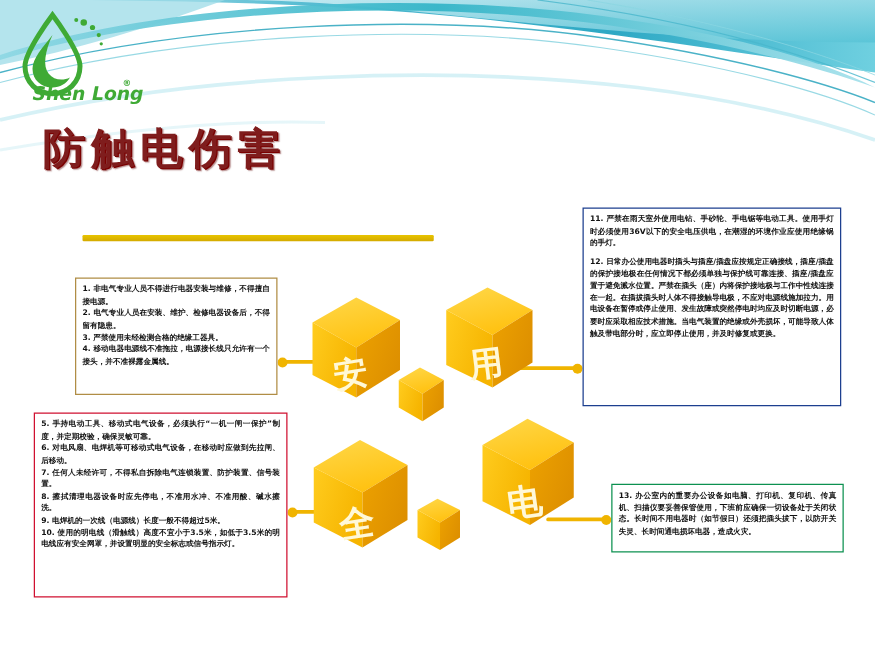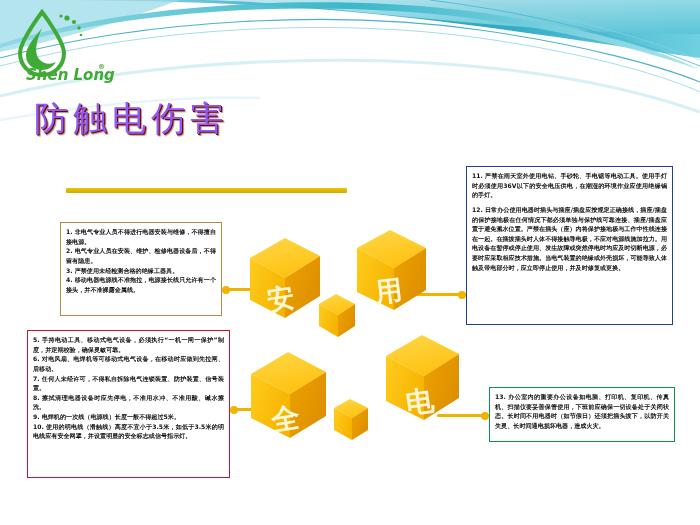--- a/index.html
+++ b/index.html
@@ -35,22 +35,22 @@
   }
   #logo-reg {
     position: absolute; left: 86px; top: 55px;
     font-size: 7px; color: #3faa35; font-weight: bold;
   }
 
   
   #title {
     position: absolute; left: 34px; top: 96px;
     font-size: 34px;
-    font-weight: normal;
-    color: #8b5cf6;
+    font-weight: bold;
+    color: #7f1d1d;
     letter-spacing: 5px;
     text-shadow: 1px 1px 0 #7a0000, 2px 2px 1px rgba(90,0,0,0.45);
     white-space: nowrap;
   }
 
   
   #yellow-rule {
     position: absolute; left: 66px; top: 188px;
     width: 281px; height: 5px;
     background: linear-gradient(to bottom, #e8c400, #d4aa00);

